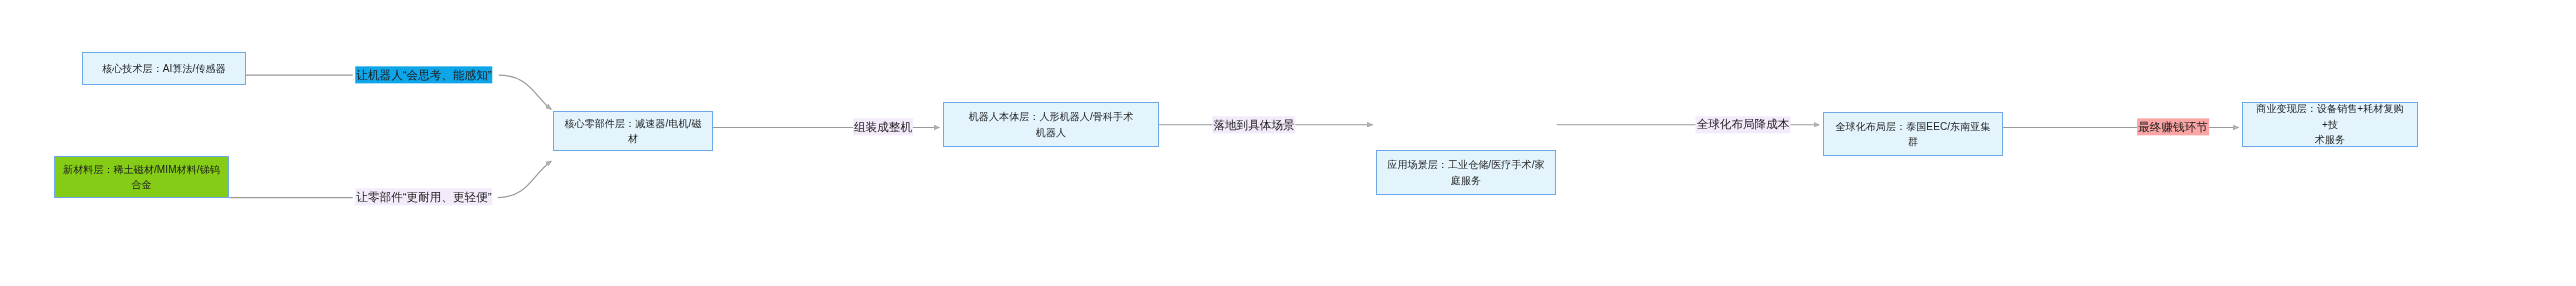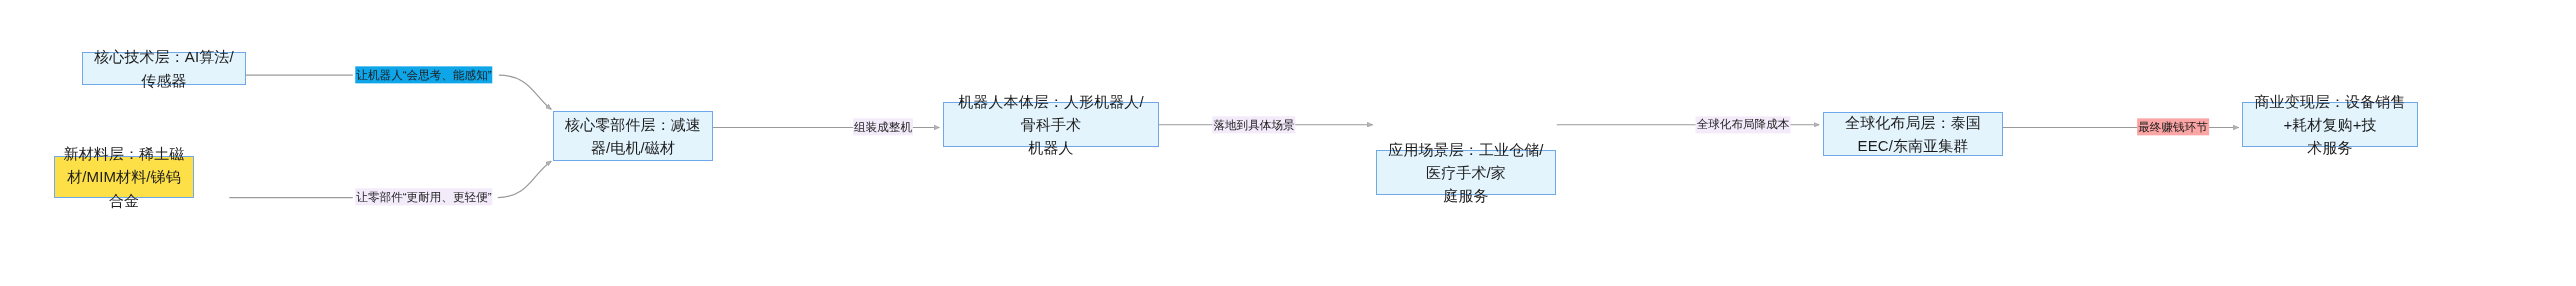--- a/index.html
+++ b/index.html
@@ -28,21 +28,21 @@
     box-sizing: border-box;
     background: #e3f4fd;
     border: 1.1px solid #6fa8e8;
     display: flex;
     align-items: center;
     justify-content: center;
     text-align: center;
     padding: 3.3px 7.7px;
   }
   .node-label {
-    font-size: 15px;
+    font-size: 10px;
     line-height: 1.55;
     color: #1c1c1c;
     letter-spacing: 0.1px;
     white-space: pre-line;
     text-align: center;
   }
   .edge-label {
     position: absolute;
     background: #f3eafa;
     color: #1c1c1c;
@@ -73,25 +73,25 @@
         <path d="M 2046 226 L 2490 226" fill="none" stroke="#9a9a9a" stroke-width="2.2" marker-end="url(#arrowhead)"></path>
         <path d="M 2824 226 L 3300 226" fill="none" stroke="#9a9a9a" stroke-width="2.2" marker-end="url(#arrowhead)"></path>
         <path d="M 3633 231 L 4061 231" fill="none" stroke="#9a9a9a" stroke-width="2.2" marker-end="url(#arrowhead)"></path>
       </g>
   </svg>
 
   <div id="node-layer">
       <div class="node" style="left: 82px; top: 52px; width: 164px; height: 33px; background: rgb(227, 244, 253); border-color: rgb(111, 168, 232);">
         <div class="node-label" style="color: rgb(28, 28, 28);">核心技术层：AI算法/传感器</div>
       </div>
-      <div class="node" style="left: 54px; top: 156px; width: 140px; height: 42px; background: #fde047; border-color: rgb(111, 168, 232);">
+      <div class="node" style="left: 54px; top: 156px; width: 175px; height: 42px; background: #84cc16; border-color: rgb(111, 168, 232);">
         <div class="node-label" style="color: rgb(28, 28, 28);">新材料层：稀土磁材/MIM材料/锑钨
 合金</div>
       </div>
-      <div class="node" style="left: 553px; top: 111px; width: 160px; height: 50px; background: rgb(227, 244, 253); border-color: rgb(111, 168, 232);">
+      <div class="node" style="left: 553px; top: 111px; width: 160px; height: 40px; background: rgb(227, 244, 253); border-color: rgb(111, 168, 232);">
         <div class="node-label" style="color: rgb(28, 28, 28);">核心零部件层：减速器/电机/磁材</div>
       </div>
       <div class="node" style="left: 943px; top: 102px; width: 216px; height: 45px; background: rgb(227, 244, 253); border-color: rgb(111, 168, 232);">
         <div class="node-label" style="color: rgb(28, 28, 28);">机器人本体层：人形机器人/骨科手术
 机器人</div>
       </div>
       <div class="node" style="left: 1376px; top: 102px; width: 180px; height: 45px; background: rgb(227, 244, 253); border-color: rgb(111, 168, 232); margin-top: 48px;">
         <div class="node-label" style="color: rgb(28, 28, 28);">应用场景层：工业仓储/医疗手术/家
 庭服务</div>
       </div>

